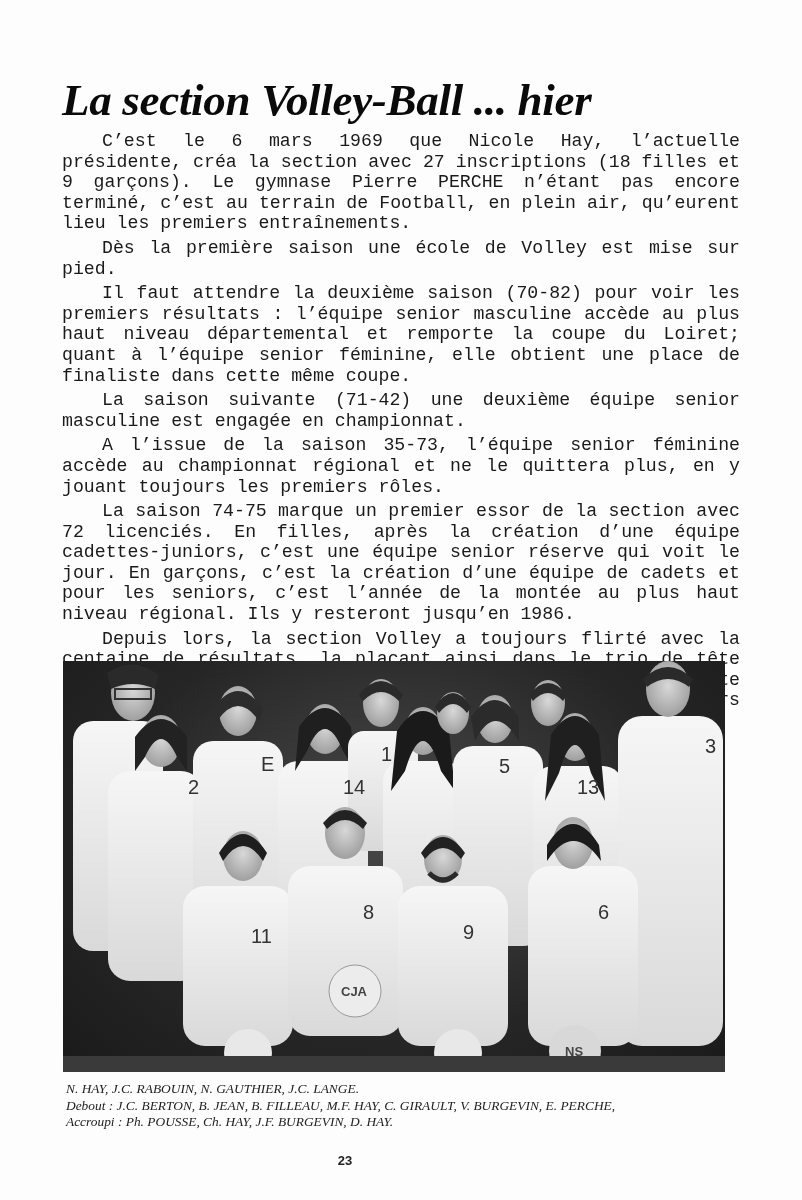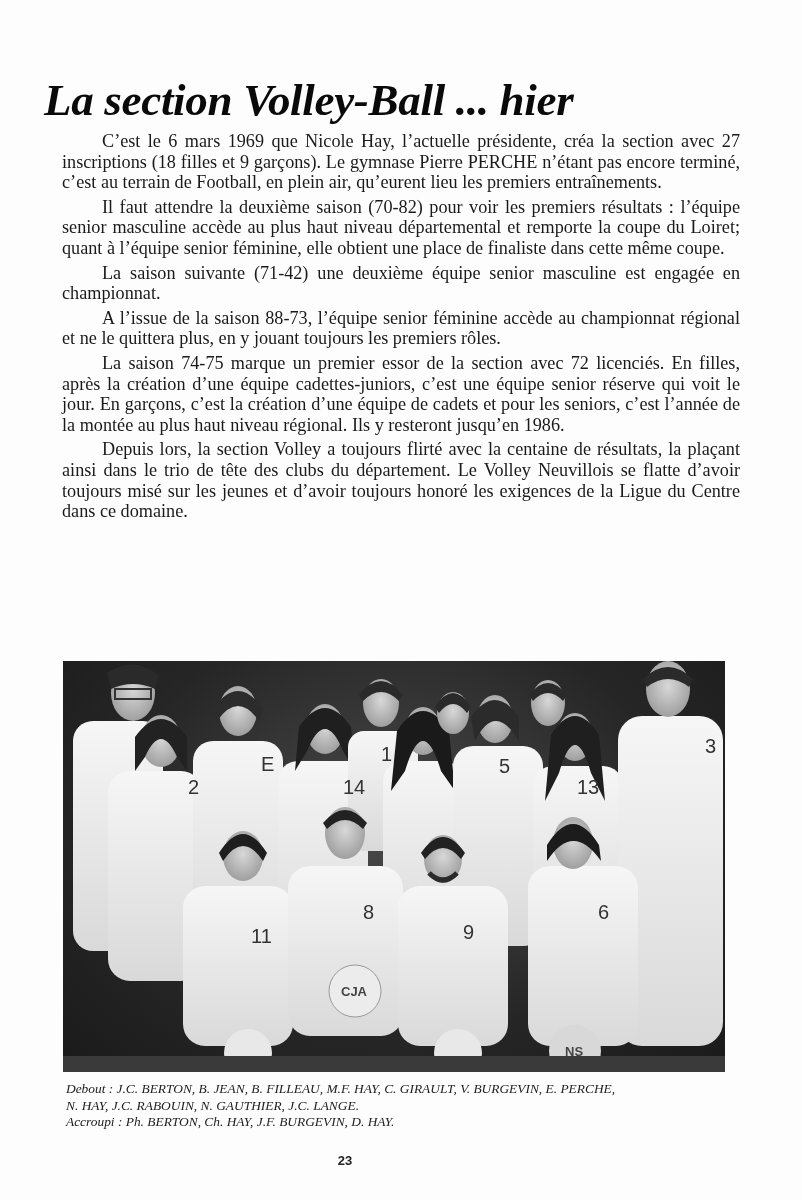--- a/index.html
+++ b/index.html
@@ -1,25 +1,25 @@
 <!DOCTYPE html>
 <html><head>
   <meta charset="utf-8">
   <style>
     html, body { margin: 0; padding: 0; background: #ffffff; }
     body { width: 802px; height: 1200px; position: relative; overflow: hidden; color: #111; }
     .page { position: absolute; left: 0; top: 0; width: 802px; height: 1200px; background: #fdfdfd; }
     .title {
-      position: absolute; left: 44px; top: 74px; width: 680px;
+      position: absolute; left: 62px; top: 74px; width: 680px;
       font-family: "Liberation Serif", serif; font-style: italic; font-weight: bold;
       font-size: 45px; line-height: 52px; letter-spacing: -0.3px; color: #0a0a0a; margin: 0;
     }
     .body-text {
       position: absolute; left: 62px; top: 131px; width: 678px;
-      font-family: Liberation Serif, serif; font-size: 18.2px; line-height: 20.6px;
+      font-family: Liberation Mono, monospace; font-size: 18.2px; line-height: 20.6px;
       color: #1a1a1a; text-align: justify; hyphens: manual;
     }
     .body-text p { margin: 0 0 4px 0; text-indent: 40px; }
     .photo {
       position: absolute; left: 63px; top: 661px; width: 662px; height: 411px;
       background: radial-gradient(ellipse at 50% 40%, #4a4a4a 0%, #262626 60%, #1a1a1a 100%);
       overflow: hidden;
     }
     .photo svg { width: 100%; height: 100%; display: block; }
     .jersey-num { font-family: "Liberation Sans", sans-serif; font-size: 20px; fill: #333; }
@@ -36,23 +36,24 @@
   </style>
 </head>
 <body>
 
 <div class="page">
 
   <h1 class="title">La section Volley-Ball ... hier</h1>
 
   <div class="body-text">
     <p>C’est le 6 mars 1969 que Nicole Hay, l’actuelle présidente, créa la section avec 27 inscriptions (18 filles et 9 garçons). Le gymnase Pierre PERCHE n’étant pas en­core terminé, c’est au terrain de Football, en plein air, qu’eurent lieu les premiers entraînements.</p>
+    <p>Dès la première saison une école de Volley est mise sur pied.</p>
     <p>Il faut attendre la deuxième saison (70-82) pour voir les premiers résultats : l’équipe senior masculine accède au plus haut niveau départemental et remporte la coupe du Loiret; quant à l’équipe senior féminine, elle obtient une place de fina­liste dans cette même coupe.</p>
     <p>La saison suivante (71-42) une deuxième équipe senior masculine est engagée en championnat.</p>
-    <p>A l’issue de la saison 88-73, l’équipe senior féminine accède au championnat régional et ne le quittera plus, en y jouant toujours les premiers rôles.</p>
+    <p>A l’issue de la saison 35-73, l’équipe senior féminine accède au championnat régional et ne le quittera plus, en y jouant toujours les premiers rôles.</p>
     <p>La saison 74-75 marque un premier essor de la section avec 72 licenciés. En fil­les, après la création d’une équipe cadettes-juniors, c’est une équipe senior réserve qui voit le jour. En garçons, c’est la création d’une équipe de cadets et pour les se­niors, c’est l’année de la montée au plus haut niveau régional. Ils y resteront jusqu’en 1986.</p>
     <p>Depuis lors, la section Volley a toujours flirté avec la centaine de résultats, la plaçant ainsi dans le trio de tête des clubs du département. Le Volley Neuvillois se flatte d’avoir toujours misé sur les jeunes et d’avoir toujours honoré les exigences de la Ligue du Centre dans ce domaine.</p>
   </div>
 
   <div class="photo" role="img" aria-label="Black and white team photo of the volleyball section">
     <svg viewBox="0 0 662 411" preserveAspectRatio="none">
       <defs>
         <radialGradient id="skin" cx="50%" cy="45%" r="60%">
           <stop offset="0%" stop-color="#d8d8d8"></stop>
           <stop offset="100%" stop-color="#9a9a9a"></stop>
@@ -148,19 +149,19 @@
         <circle cx="395" cy="392" r="24" fill="#e8e8e8"></circle>
         <circle cx="512" cy="390" r="26" fill="#d8d8d8"></circle>
         <text class="ball-text" x="502" y="395">NS</text>
       </g>
 
       <rect x="0" y="395" width="662" height="16" fill="#3a3a3a"></rect>
     </svg>
   </div>
 
   <div class="caption">
+    <div>N. HAY, J.C. RABOUIN, N. GAUTHIER, J.C. LANGE.</div>
     <div>Debout : J.C. BERTON, B. JEAN, B. FILLEAU, M.F. HAY, C. GIRAULT, V. BURGEVIN, E. PERCHE,</div>
-    <div>N. HAY, J.C. RABOUIN, N. GAUTHIER, J.C. LANGE.</div>
-    <div>Accroupi : Ph. BERTON, Ch. HAY, J.F. BURGEVIN, D. HAY.</div>
+    <div>Accroupi : Ph. POUSSE, Ch. HAY, J.F. BURGEVIN, D. HAY.</div>
   </div>
 
   <div class="page-number">23</div>
 </div>
 
 </body></html>

